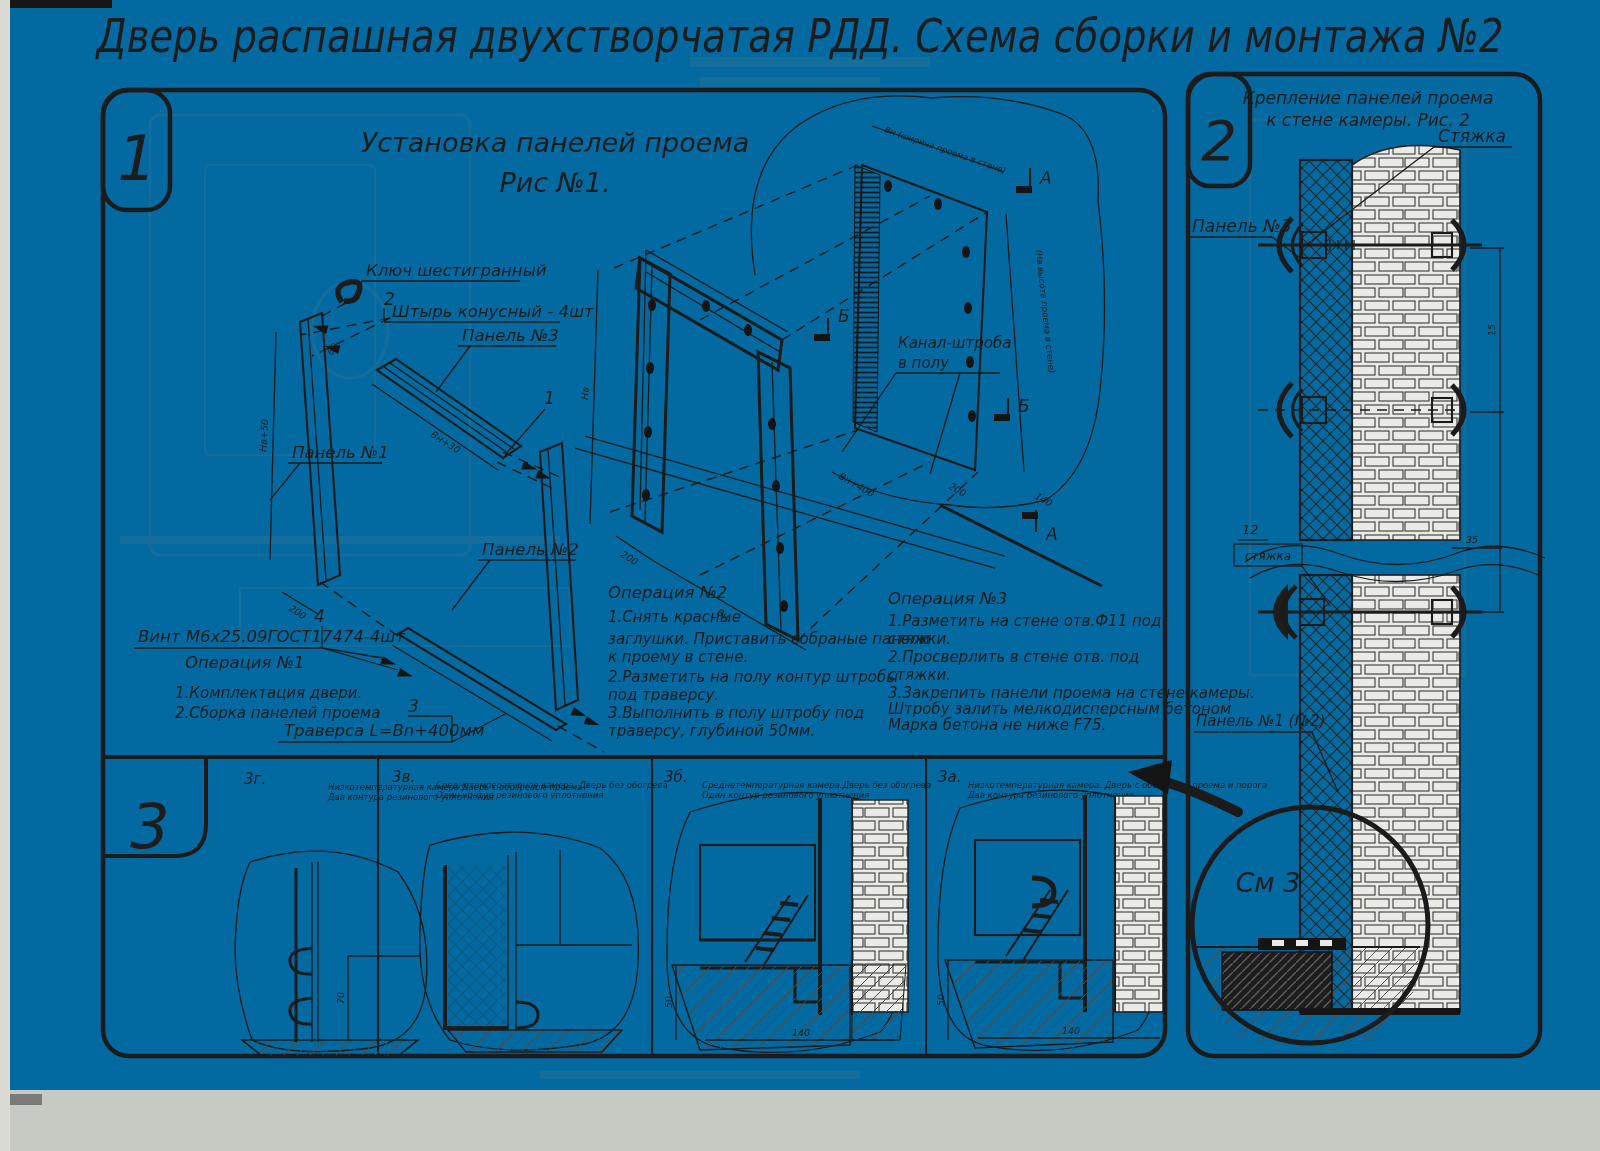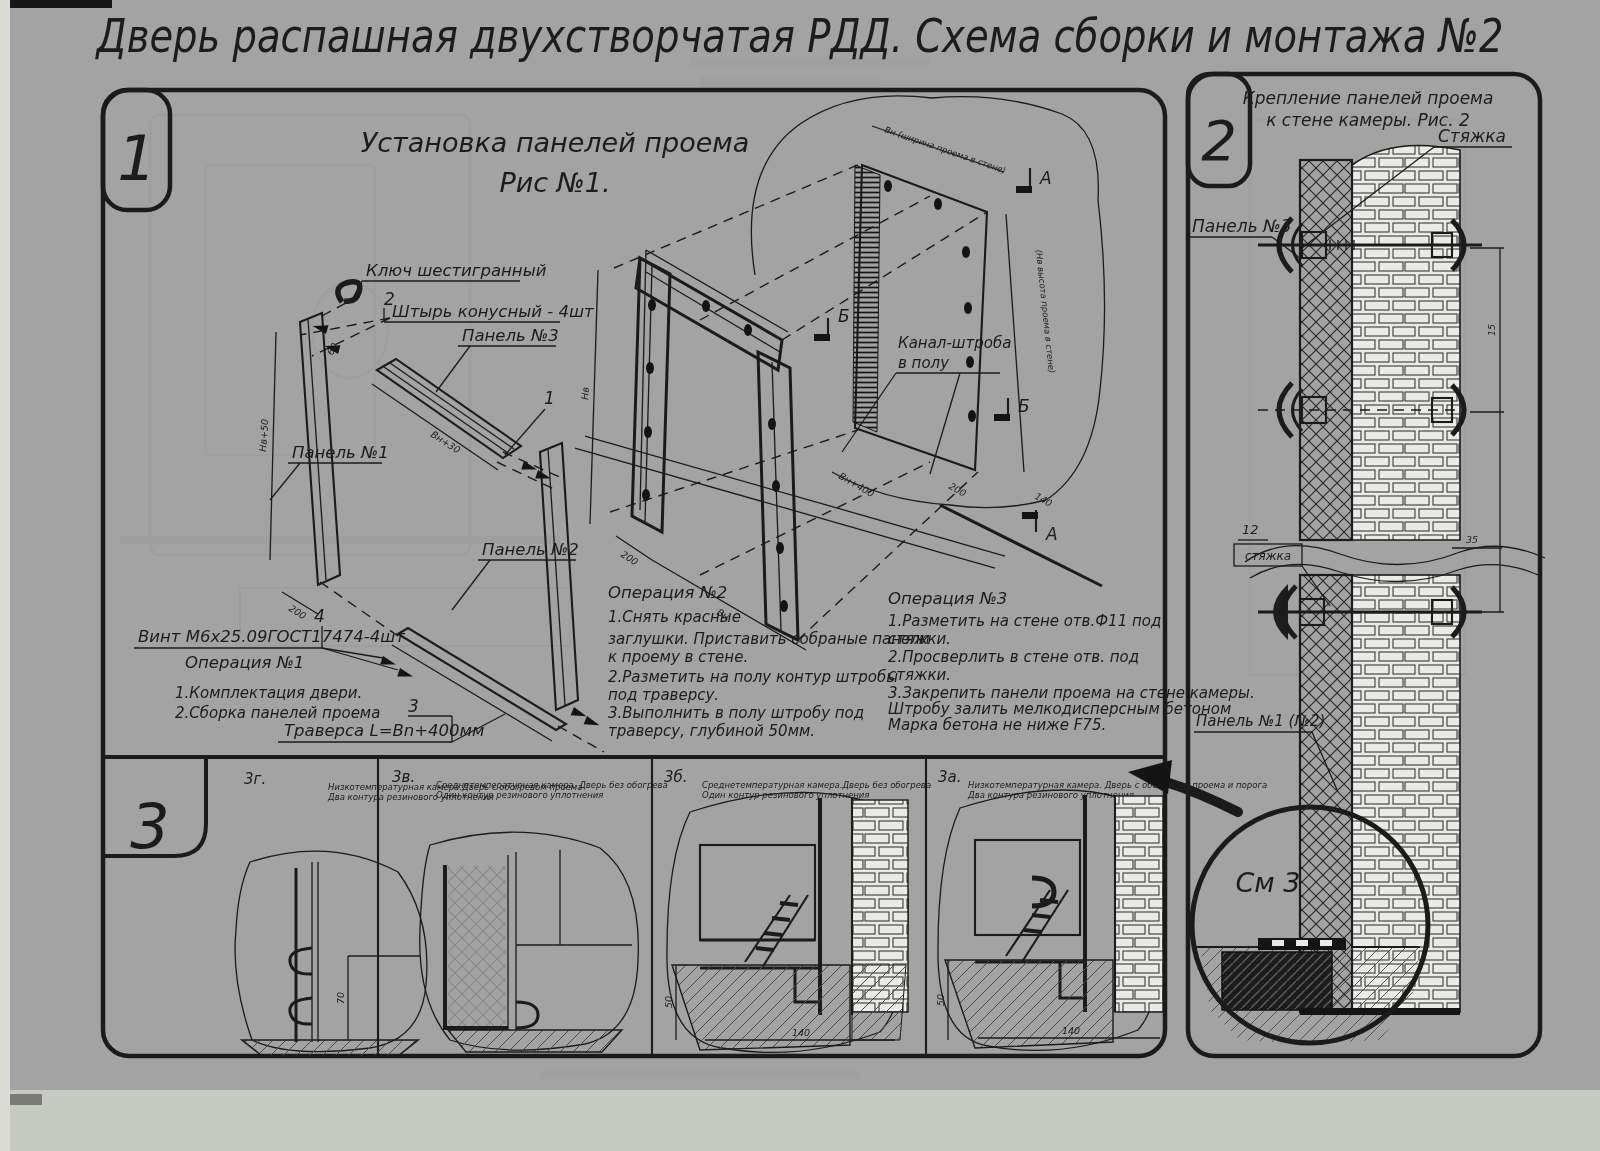--- a/index.html
+++ b/index.html
@@ -1,16 +1,16 @@
 <!DOCTYPE html>
 <html><head>
 <meta charset="utf-8">
 <style>
   html,body{margin:0;padding:0;background:#d8dad4;}
-  .page{position:relative;width:1600px;height:1151px;background:#a3a3a3;overflow:hidden;
+  .page{position:relative;width:1600px;height:1151px;background:#0369a1;overflow:hidden;
         font-family:"DejaVu Sans",sans-serif;}
   svg{position:absolute;left:0;top:0;}
   svg text{font-family:"DejaVu Sans",sans-serif;font-style:italic;fill:#1c1c1c;}
   .ln{stroke:#1b1b1b;fill:none;}
   .b45{stroke-width:4.5;} .b3{stroke-width:3;} .b2{stroke-width:2.1;} .b1{stroke-width:1.3;}
   .dash{stroke-dasharray:10 7;stroke-width:1.4;}
   .f44{font-size:47px;} .f27{font-size:27px;} .f17{font-size:17px;} .f16{font-size:16.5px;}
   .f15{font-size:15px;} .f13{font-size:13px;} .f12{font-size:12px;}
   .f9{font-size:9.5px;} .f8{font-size:8.5px;} .fBig{font-size:62px;}
   .mid{text-anchor:middle;}

